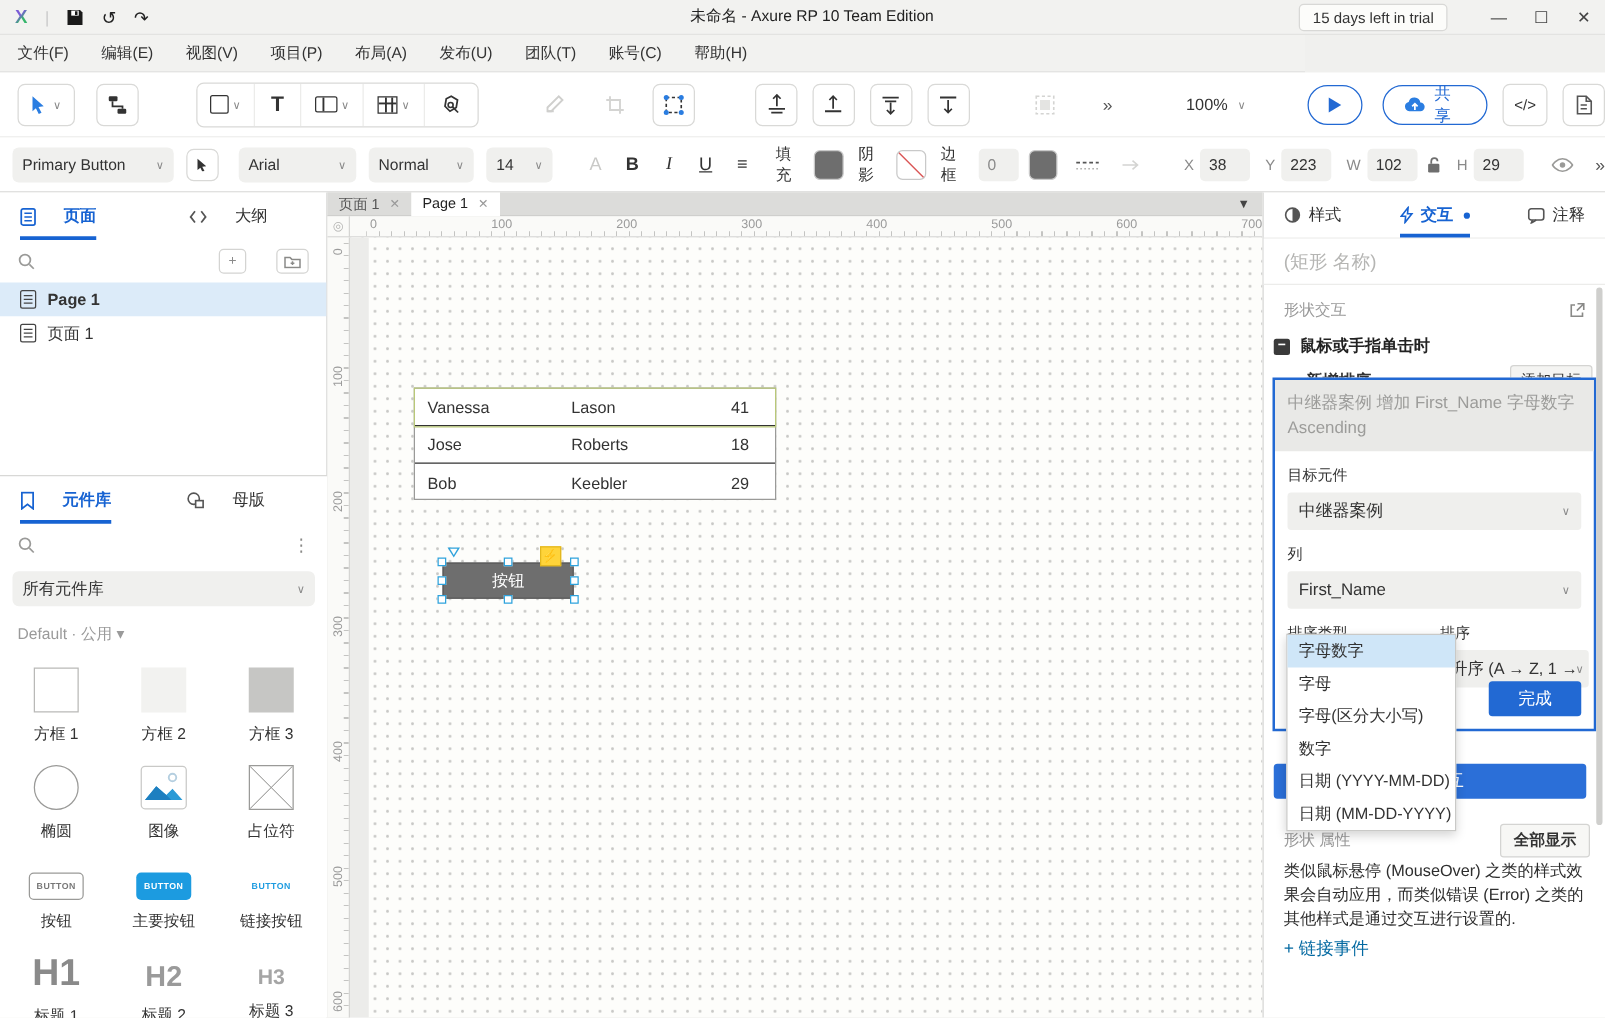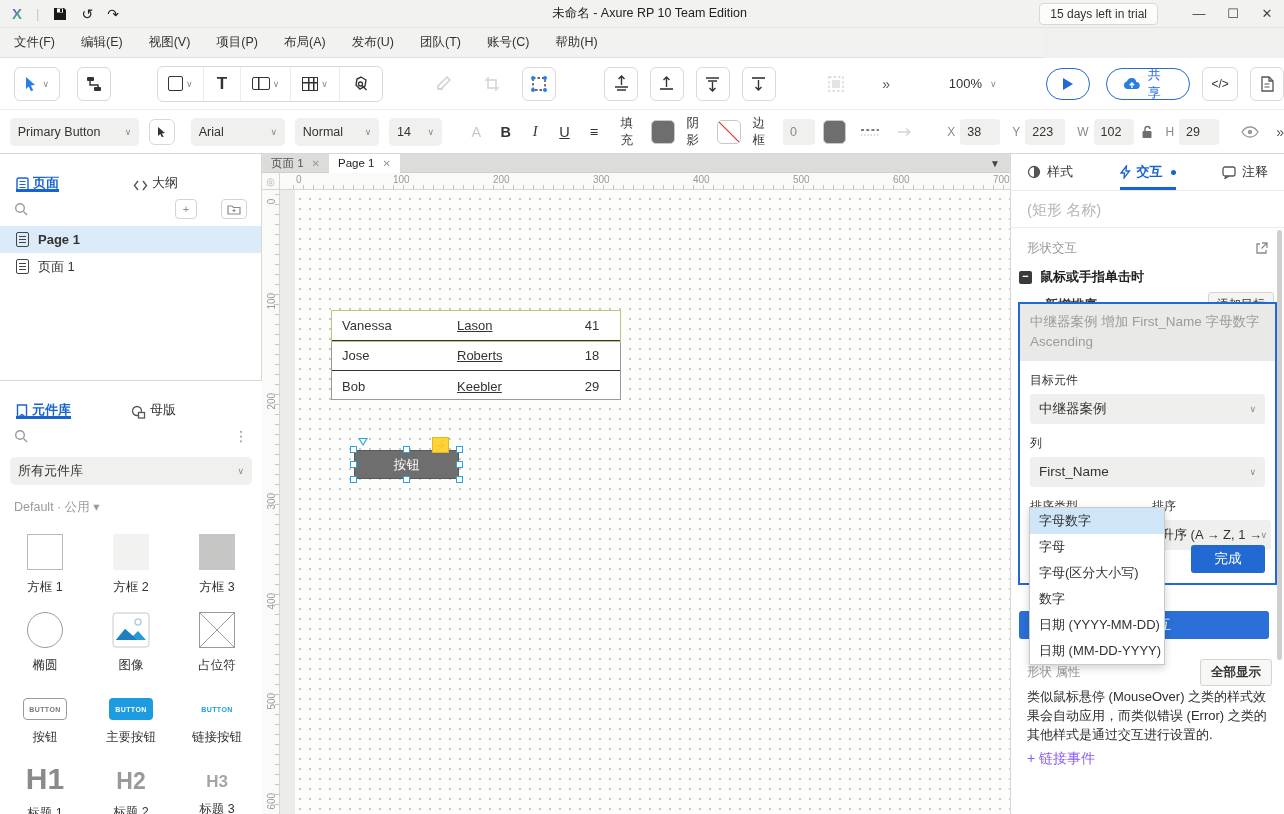--- a/index.html
+++ b/index.html
@@ -37,21 +37,21 @@
   #stylebar { position:absolute; left:0; top:110px; width:1284px; height:44px; background:#fff; border-bottom:1px solid #d8d8d6; display:flex; align-items:center; font-size:12.5px; }
   .sel { background:#f0f0ee; border-radius:5px; height:28px; display:flex; align-items:center; justify-content:space-between; padding:0 8px; cursor:pointer; }
   .numfield { background:#f0f0ee; border-radius:4px; height:26px; display:flex; align-items:center; padding:0 7px; min-width:40px; }
   .fmt { font-size:14.5px; width:30px; text-align:center; cursor:pointer; }
   .swatch { width:24px; height:24px; border-radius:5px; border:1px solid #c9c9c9; }
   .lbl { color:#333; margin:0 6px 0 12px; }
   .dim-lbl { color:#8a8a8a; margin:0 5px 0 12px; font-size:12px; }
   
   #sidebar { position:absolute; left:0; top:154px; width:262px; height:660px; background:#fff; border-right:1px solid #d8d8d6; }
   .panel-tabs { display:flex; align-items:center; height:38px; padding:0 16px; gap:8px; }
-  .ptab { display:flex; align-items:flex-end; gap:4px; font-size:13px; color:#333; cursor:pointer; height:100%; position:relative; }
+  .ptab { display:flex; align-items:center; gap:22px; font-size:13px; color:#333; cursor:pointer; height:100%; position:relative; }
   .ptab.active { color:#1763d2; font-weight:bold; }
   .ptab.active:after { content:""; position:absolute; left:0; right:0; bottom:0; height:3px; background:#1763d2; }
   .searchrow { display:flex; align-items:center; height:34px; padding:0 14px; gap:8px; }
   .sicon { color:#9a9a9a; }
   .minibtn { width:22px; height:20px; border:1px solid #d4d4d2; border-radius:4px; color:#8a8a8a; font-size:11px; display:flex; align-items:center; justify-content:center; cursor:pointer; }
   .pgitem { display:flex; align-items:center; gap:9px; height:27px; padding-left:16px; font-size:13px; cursor:pointer; }
   .pgitem.selected { background:#dcebf9; font-weight:bold; }
   .pageicon { width:13px; height:15px; border:1.4px solid #444; border-radius:2px; background:
      linear-gradient(#444,#444) 2px 3px/7px 1.2px no-repeat,
      linear-gradient(#444,#444) 2px 6px/7px 1.2px no-repeat,
@@ -89,21 +89,21 @@
   #vruler { position:absolute; left:0; top:36px; width:18px; bottom:0; background:#fafaf8; border-right:1px solid #d5d5d3;
     background-image:repeating-linear-gradient(to bottom, #c4c4c2 0 1px, transparent 1px 10px); background-size:4px 100%; background-position:100% 4px; background-repeat:no-repeat; }
   .vrnum { position:absolute; left:1px; font-size:10px; color:#9a9a9a; transform:rotate(-90deg); transform-origin:center; width:16px; text-align:center; }
   #rcorner { position:absolute; left:0; top:19px; width:18px; height:17px; background:#fafaf8; border-right:1px solid #d5d5d3; border-bottom:1px solid #d5d5d3; color:#b0b0ae; font-size:10px; display:flex; align-items:center; justify-content:center; }
   #viewport { position:absolute; left:18px; top:36px; right:0; bottom:0; background:#fdfdfb; background-image:radial-gradient(#c9c9c7 1px, transparent 1.2px); background-size:10px 10px; background-position:15px 4px; overflow:hidden; }
   #margin-strip { position:absolute; left:0; top:0; width:15px; bottom:0; background:#ececea; }
   #repeater { position:absolute; left:51px; top:120px; width:290px; height:90px; background:#fff; border:1px solid #9a9a98; }
   .rrow { display:flex; height:30px; align-items:center; border-bottom:1.5px solid #333; }
   .rrow:last-child { border-bottom:none; }
   .rrow.hl { outline:1.5px solid #b9c878; outline-offset:0px; }
-  .rc1 { width:125px; padding-left:10px; } .rc2 { width:110px;text-decoration:underline; } .rc3 { width:50px; text-align:center; }
+  .rc1 { width:125px; padding-left:10px; } .rc2 { width:110px; } .rc3 { width:50px; text-align:center; }
   #cbutton { position:absolute; left:74px; top:260px; width:105px; height:29px; background:#6e6e6e; border:1px solid #5a5a5a; color:#fff; display:flex; align-items:center; justify-content:center; font-size:13px; cursor:pointer; }
   .handle { position:absolute; width:7px; height:7px; background:#fff; border:1.4px solid #2ea2dc; }
   .bolt-badge { position:absolute; left:152px; top:247px; width:17px; height:16px; background:#ffd43a; border:1px solid #e3b71e; display:flex; align-items:center; justify-content:center; font-size:10px; color:#222; }
   .tri-marker { position:absolute; left:78px; top:248px; width:0; height:0; border-left:5px solid transparent; border-right:5px solid transparent; border-top:8px solid #2ea2dc; }
   .tri-marker:after { content:""; position:absolute; left:-3.5px; top:-7.5px; border-left:3.5px solid transparent; border-right:3.5px solid transparent; border-top:5.5px solid #fdfdfb; }
   
   #inspector { position:absolute; left:1010px; top:154px; width:274px; height:660px; background:#fff; border-left:1px solid #d8d8d6; }
   .itabs { display:flex; align-items:center; height:37px; padding:0 16px; justify-content:space-between; border-bottom:1px solid #ececea; }
   .itab { display:flex; align-items:center; gap:6px; height:100%; font-size:13px; color:#333; cursor:pointer; position:relative; }
   .itab.active { color:#1763d2; font-weight:bold; }
@@ -125,21 +125,21 @@
   .order-sel { margin-left:11px; width:118px; background:#efefed; border-radius:3px; height:30px; display:flex; align-items:center; padding:0 4px 0 8px; font-size:13px; cursor:pointer; overflow:hidden; white-space:nowrap; }
   .done-btn { position:absolute; right:10px; bottom:10px; background:#2269d3; color:#fff; border:none; border-radius:3px; width:74px; height:28px; font-size:13.5px; cursor:pointer; }
   #new-interaction { position:absolute; left:8px; top:457px; width:250px; height:28px; background:#2b6fd8; color:#fff; border:none; border-radius:3px; font-size:13.5px; cursor:pointer; }
   #sort-dropdown { position:absolute; left:18px; top:353px; width:136px; background:#fff; border:1px solid #c9c9c7; box-shadow:0 3px 8px rgba(0,0,0,.18); z-index:30; }
   .opt { height:26px; display:flex; align-items:center; padding-left:9px; font-size:13px; white-space:nowrap; cursor:pointer; }
   .opt.selected { background:#cfe6f8; }
   .propsrow { position:absolute; left:0; top:505px; width:100%; display:flex; align-items:center; justify-content:space-between; padding:0 12px 0 16px; }
   .props-lbl { color:#9a9a9a; font-size:12.5px; }
   .showall { border:1px solid #d4d4d2; background:#f7f7f5; border-radius:3px; font-size:12.5px; padding:4px 10px; cursor:pointer;font-weight:bold; }
   .propnote { position:absolute; left:16px; top:534px; width:242px; font-size:13px; color:#2e2e2e; line-height:1.45; }
-  .linkevent { position:absolute; left:16px; top:596px; font-size:14px; color:#8b5cf6; cursor:pointer; }
+  .linkevent { position:absolute; left:16px; top:596px; font-size:14px; color:#0369a1; cursor:pointer; }
   .vscroll { position:absolute; right:2px; top:76px; width:5px; height:430px; background:#cfcfcd; border-radius:3px; }
   .ext-ic { color:#8a8a8a; font-size:13px; cursor:pointer; }
   svg { display:block; }
 </style>
 </head>
 <body>
 
 <div id="titlebar">
   <div class="tb-left">
     <span class="logo-x">X</span>

